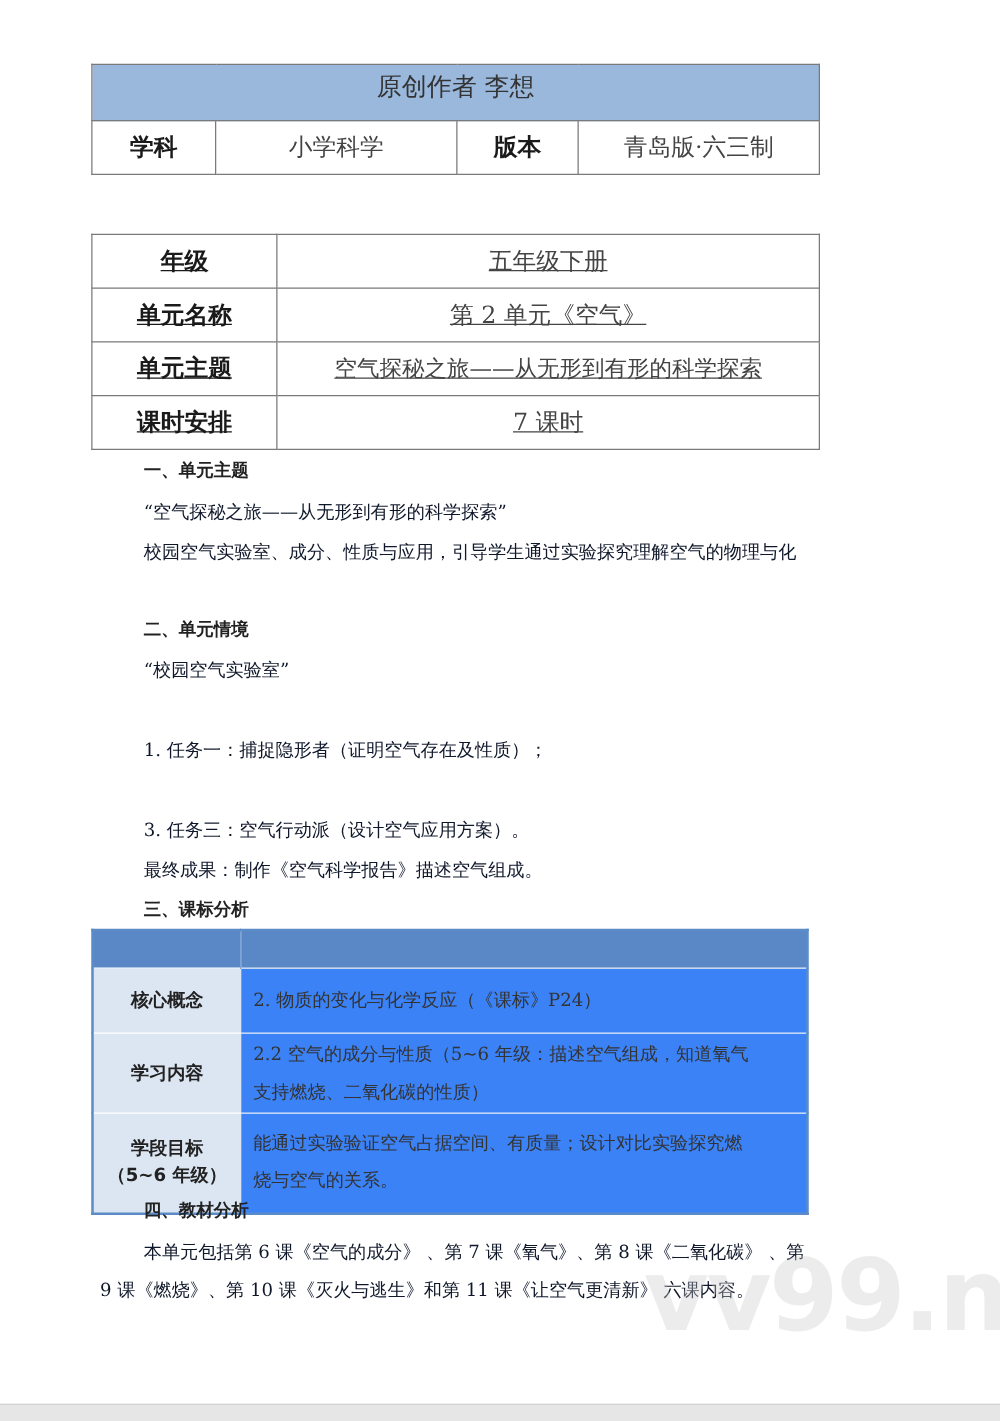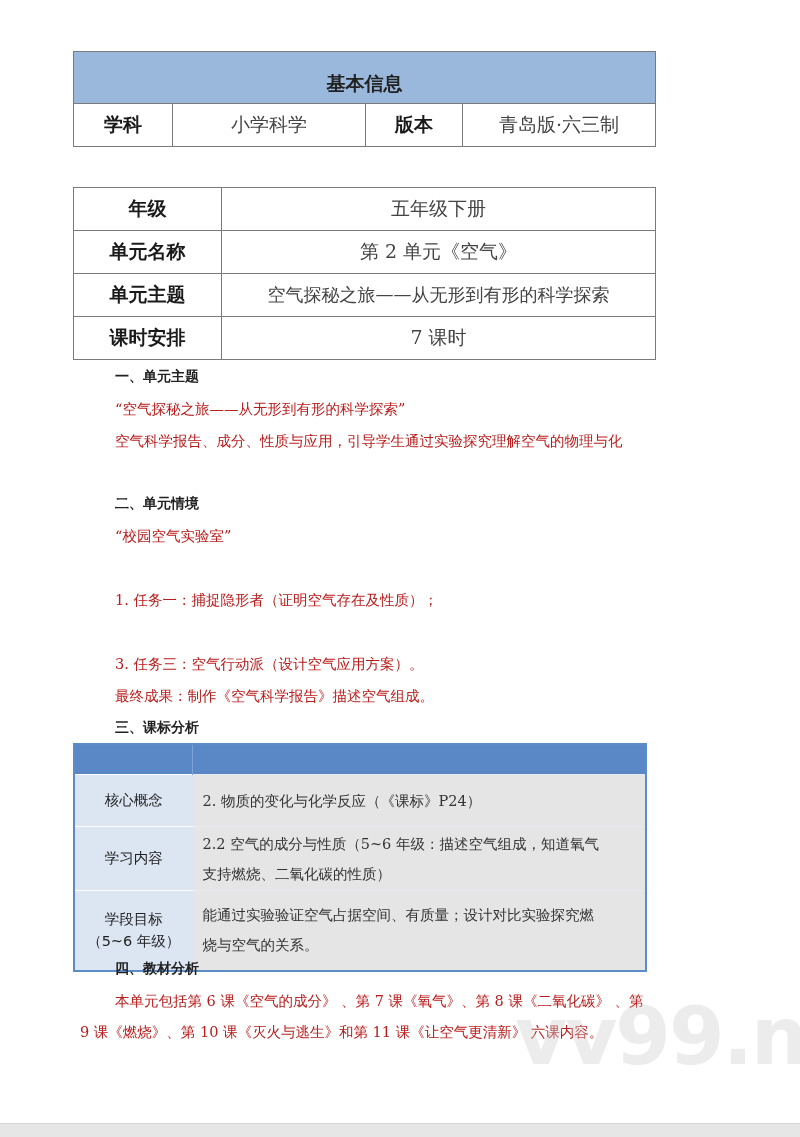--- a/index.html
+++ b/index.html
@@ -13,42 +13,42 @@
   .bottom-strip { position: absolute; left: 0; top: 1123px; width: 800px; height: 14px; background: #e6e6e6; border-top: 1px solid #d4d4d4; }
 
   table.info { position: absolute; left: 73px; top: 51px; width: 583px; border-collapse: collapse; }
   table.info td { border: 1px solid #7a7a7a; text-align: center; padding: 0; }
   .hdr { background: #9ab8dc; }
   .hdr-author { height: 40px; font-size: 20px; color: #333; vertical-align: top; padding-top: 4px !important; }
   .hdr-title { height: 45px; font-size: 19px; font-weight: bold; font-family: "DejaVu Sans", sans-serif; color: #222; vertical-align: bottom; padding-bottom: 6px !important; }
   .lbl { font-family: "DejaVu Sans", sans-serif; font-weight: bold; font-size: 19px; color: #1a1a1a; }
   .val { font-size: 19px; color: #444; }
   .row1 td { height: 42px; }
-  .rowN td { height: 42px; }
+  .rowN td { height: 42px; text-decoration: underline; }
 
   .h2 { position: absolute; left: 115px; font-family: "DejaVu Sans", sans-serif; font-weight: bold; font-size: 14px; color: #222; }
-  .p { position: absolute; font-size: 14.5px; color: #b91c1c; white-space: nowrap; }
+  .p { position: absolute; font-size: 14.5px; color: #0f172a; white-space: nowrap; }
 
   table.std { position: absolute; left: 73px; top: 743px; width: 574px; border-collapse: collapse; border: 2px solid #5b8cc8; }
   table.std td { padding: 0; font-size: 14.5px; }
   .std-head td { background: #5a88c6; height: 29px; border-right: 1px solid #7ea3d6; }
-  .std-lbl { width: 117px; background: #dce6f3; text-align: center; font-family: "DejaVu Sans", sans-serif; font-weight: normal; color: #222; border-top: 1px solid #fff; }
-  .std-val { background: #e5e5e5; color: #333; padding-left: 10px !important; line-height: 30px; border-top: 1px solid #e4ebf4; }
+  .std-lbl { width: 117px; background: #dce6f3; text-align: center; font-family: "DejaVu Sans", sans-serif; font-weight: bold; color: #222; border-top: 1px solid #fff; }
+  .std-val { background: #3b82f6; color: #333; padding-left: 10px !important; line-height: 30px; border-top: 1px solid #e4ebf4; }
 
   .watermark { position: absolute; left: 515px; top: 990px; font-family: "DejaVu Sans", sans-serif; font-weight: bold; font-size: 80px; color: rgba(200,200,200,0.35); letter-spacing: -2px; }
 </style>
 </head>
 <body>
 
 <div class="page">
 
   <table class="info">
     <tbody>
-    <tr>
-      <td colspan="4" class="hdr hdr-title">基本信息</td>
+        <tr>
+      <td colspan="4" class="hdr hdr-author">原创作者 李想</td>
     </tr>
     <tr class="row1">
       <td class="lbl" style="width:98px">学科</td>
       <td class="val" style="width:192px">小学科学</td>
       <td class="lbl" style="width:96px">版本</td>
       <td class="val">青岛版·六三制</td>
     </tr>
   </tbody>
     </table>
 
@@ -68,21 +68,21 @@
     </tr>
     <tr class="rowN">
       <td class="lbl">课时安排</td>
       <td class="val">7 课时</td>
     </tr>
   </tbody>
     </table>
 
   <div class="h2" style="top:368px">一、单元主题</div>
   <div class="p" style="left:115px; top:400px">“空气探秘之旅——从无形到有形的科学探索”</div>
-  <div class="p" style="left:115px; top:432px">空气科学报告、成分、性质与应用，引导学生通过实验探究理解空气的物理与化</div>
+  <div class="p" style="left:115px; top:432px">校园空气实验室、成分、性质与应用，引导学生通过实验探究理解空气的物理与化</div>
 
   <div class="h2" style="top:495px">二、单元情境</div>
   <div class="p" style="left:115px; top:527px">“校园空气实验室”</div>
   <div class="p" style="left:115px; top:591px">1. 任务一：捕捉隐形者（证明空气存在及性质）；</div>
   <div class="p" style="left:115px; top:655px">3. 任务三：空气行动派（设计空气应用方案）。</div>
   <div class="p" style="left:115px; top:687px">最终成果：制作《空气科学报告》描述空气组成。</div>
 
   <div class="h2" style="top:719px">三、课标分析</div>
 
   <table class="std">

